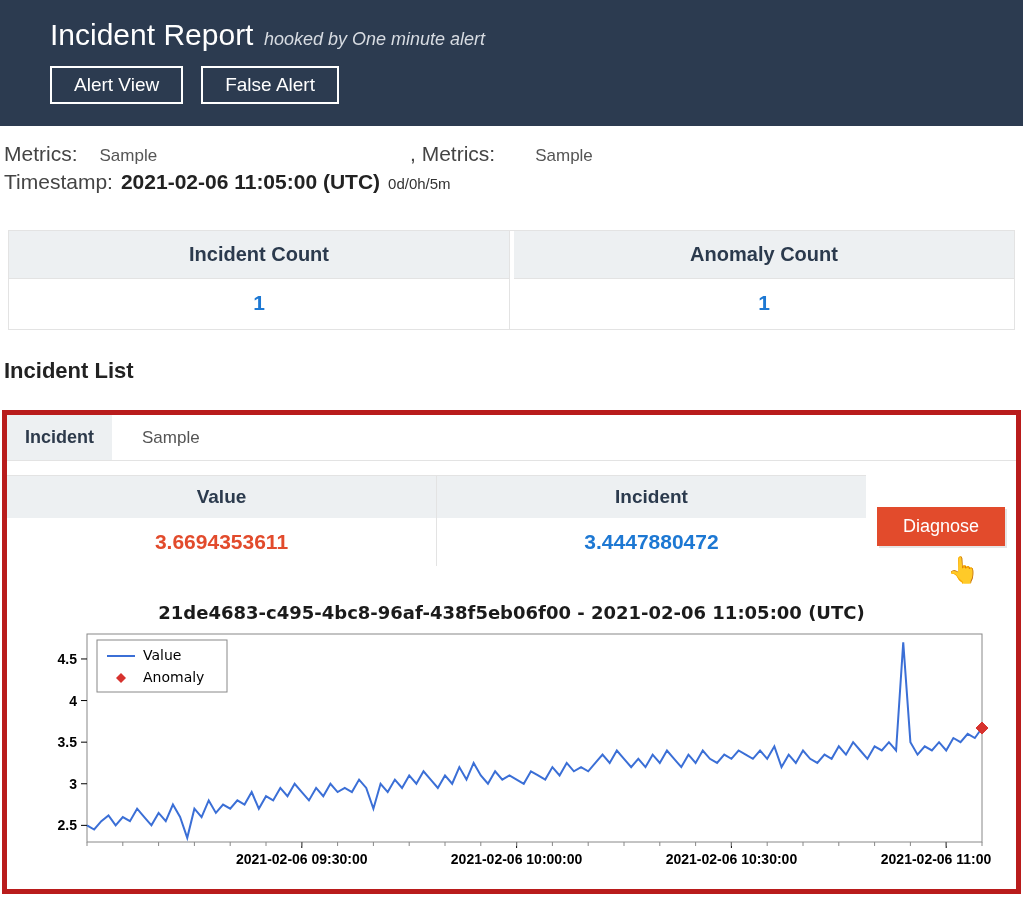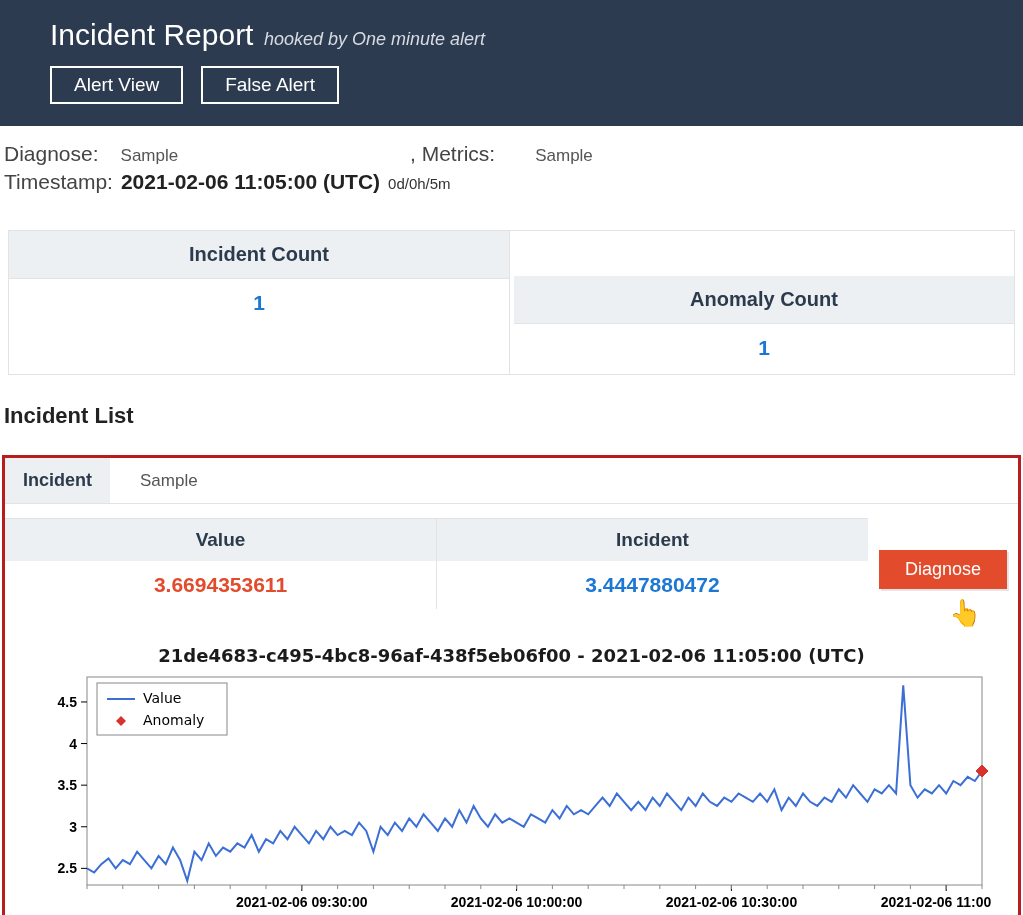--- a/index.html
+++ b/index.html
@@ -57,21 +57,21 @@
 
   .counts {
     display: flex;
     border: 1px solid #e3e3e3;
     margin: 32px 8px 0 8px;
   }
   .count-cell {
     flex: 1;
     border-right: 1px solid #e3e3e3;
   }
-  .count-cell:last-child { border-right: none; margin-left: 4px; margin-top: 45px;}
+  .count-cell:last-child { border-right: none; margin-left: 4px;}
   .count-head {
     background: #edf0f2;
     text-align: center;
     font-weight: 700;
     font-size: 20px;
     color: #2b3a4d;
     padding: 12px 0;
     border-bottom: 1px solid #e3e3e3;
   }
   .count-val {
@@ -82,21 +82,21 @@
     padding: 12px 0 14px 0;
   }
 
   .list-title {
     font-size: 22px;
     font-weight: 700;
     color: #222;
     margin: 28px 0 26px 4px;
   }
   .incident-panel {
-    border: 3px solid #b91c1c;
+    border: 5px solid #b91c1c;
     margin: 0 2px;
   }
   .tabbar {
     display: flex;
     align-items: center;
     border-bottom: 1px solid #e3e3e3;
   }
   .tab {
     background: #edf0f2;
     font-weight: 600;
@@ -191,21 +191,21 @@
     <span class="subtitle">hooked by One minute alert</span>
   </div>
   <div class="header-buttons">
     <button class="hbtn">Alert View</button>
     <button class="hbtn">False Alert</button>
   </div>
 </div>
 
 <div class="meta">
   <div class="meta-row">
-    <span class="label">Diagnose:</span>
+    <span class="label">Metrics:</span>
     <span class="val-light">Sample</span>
     <div class="metrics-wrap" style="margin-left:auto; justify-content:flex-start; flex:0 0 60%;">
       <span class="label">, Metrics:</span>
       <span class="val-light" style="margin-left:40px">Sample</span>
     </div>
   </div>
   <div class="meta-row" style="margin-top:4px;">
     <span class="label">Timestamp:</span>
     <span class="bold">2021-02-06 11:05:00 (UTC)</span>
     <span class="rel">0d/0h/5m</span>

